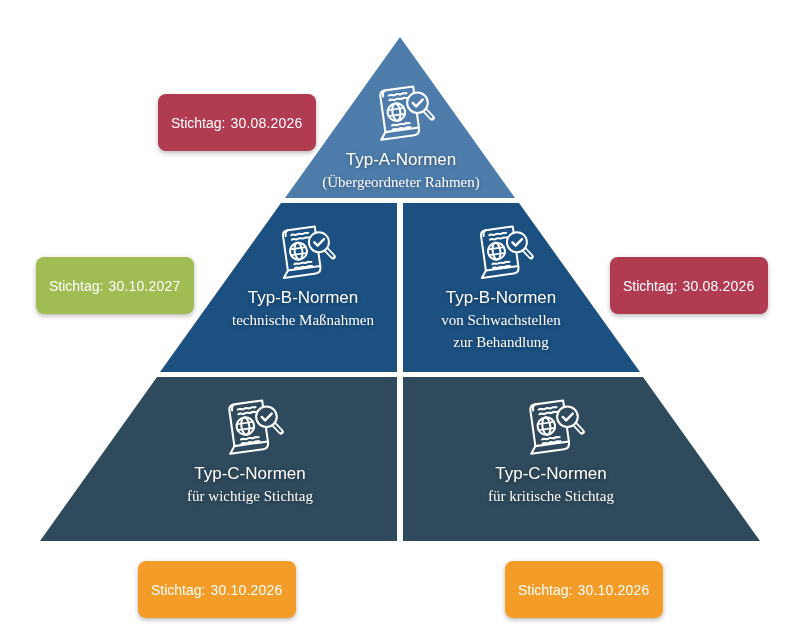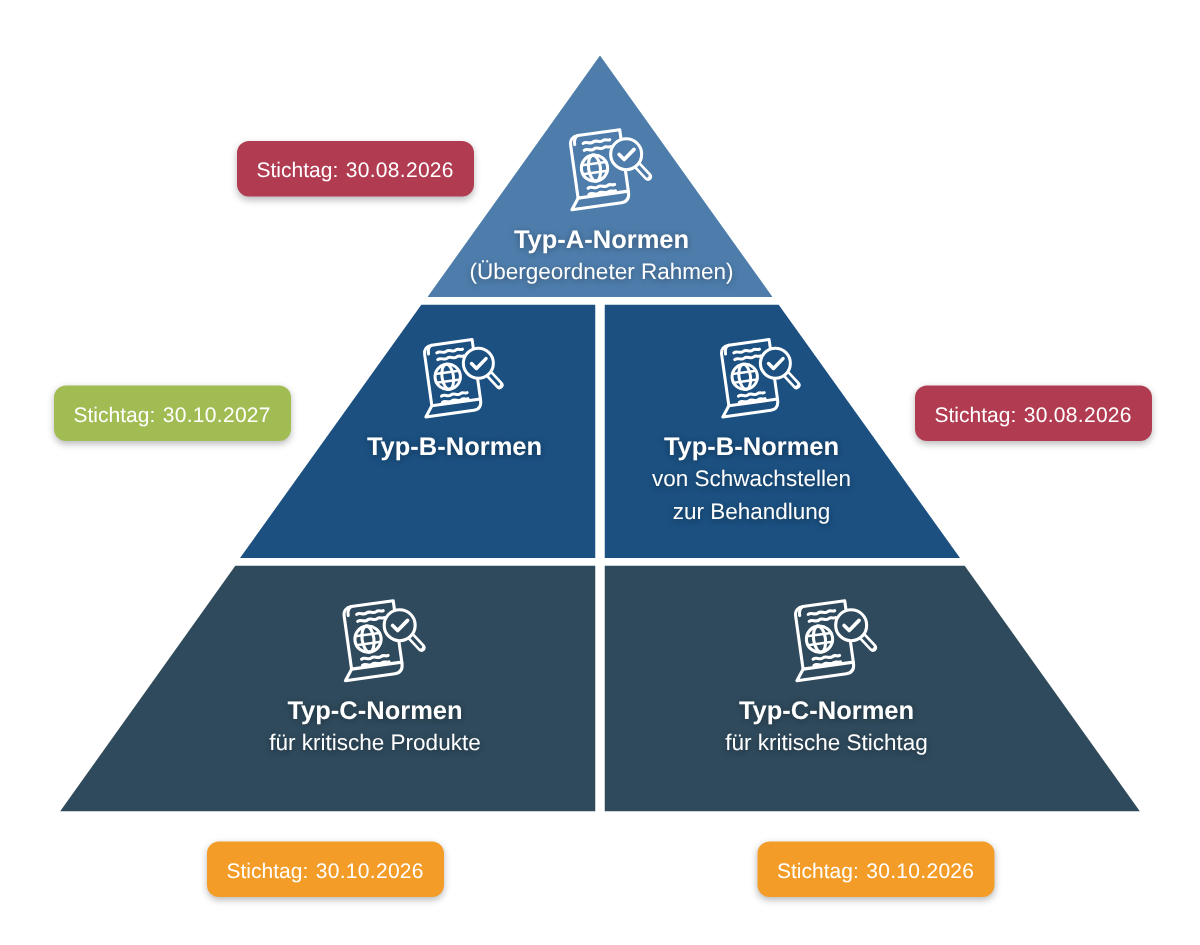--- a/index.html
+++ b/index.html
@@ -34,44 +34,45 @@
     flex-direction: column;
     align-items: center;
     text-align: center;
     color: #ffffff;
     width: 260px;
     pointer-events: none;
   }
   .seg-content .icon { display: block; margin-bottom: 3px; }
   .seg-title {
     font-size: 17px;
-    font-weight: bold;
+    font-weight: normal;
     line-height: 22px;
     text-shadow: 0 1px 4px rgba(0,0,0,.35);
     white-space: nowrap;
   }
   .seg-line {
     font-size: 15px;
     line-height: 22px;
     text-shadow: 0 1px 4px rgba(0,0,0,.35);
     white-space: nowrap;
+    font-family: Liberation Serif, serif;
   }
   .pos-a  { left: 401px; top: 84px;  }
   .pos-bl { left: 303px; top: 224px; }
   .pos-br { left: 501px; top: 224px; }
   .pos-cl { left: 250px; top: 398px; }
   .pos-cr { left: 551px; top: 398px; }
 
   
   .badge {
     position: absolute;
     height: 29px;
     display: flex;
     align-items: center;
-    padding: 4px 13px;
+    padding: 14px 13px;
     border-radius: 8px;
     color: #ffffff;
     font-size: 14px;
     white-space: nowrap;
     box-shadow: 0 2px 5px rgba(0,0,0,.28);
   }
   .badge .badge-label { margin-right: 5px; }
   .badge .badge-date  { font-weight: normal; letter-spacing: .2px; }
   .badge-a  { left: 158px; top: 94px;  }
   .badge-bl { left: 36px;  top: 257px; }
@@ -130,20 +131,21 @@
         <path d="M27 47.5 c2.5 -1.6 4.5 1.6 7 0 c2.5 -1.6 4.5 1.6 7 0 c2 -1.2 3.5 .8 5 0"></path>
       </g>
       <g stroke-linecap="round">
         <line x1="63.3" y1="27.8" x2="71" y2="36" stroke="#fff" stroke-width="6"></line>
         <line x1="63.8" y1="28.3" x2="70.4" y2="35.4" stroke="var(--seg)" stroke-width="2.2"></line>
         <circle cx="55.5" cy="20" r="11" fill="var(--seg)" stroke="#fff" stroke-width="2.2"></circle>
         <path d="M50.5 20.2 l3.6 3.6 l7 -7.2" fill="none" stroke="#fff" stroke-width="2.6" stroke-linejoin="round"></path>
       </g>
     </svg>
     <div class="seg-title">Typ-B-Normen</div>
+    <div class="seg-line">technische Maßnahmen</div>
   </div>
 
   <div class="seg-content pos-br" style="--seg: #1b5080;">
     <svg class="icon" viewBox="0 0 76 66" width="70" height="60">
       <g fill="none" stroke="#fff" stroke-width="2.2" stroke-linecap="round" stroke-linejoin="round" transform="rotate(-8 36 33)">
         <path d="M25 5 H55 V49 H19 V11 C19 7.2 21.4 5 25 5 Z"></path>
         <path d="M25 5 C22.4 5.9 21.8 8.2 21.9 11"></path>
         <path d="M19 49 L13.5 56.5 H49 C53 56.5 55 54 55 49.5"></path>
         <path d="M28 11 c2.5 -1.6 4.5 1.6 7 0 c2.5 -1.6 4.5 1.6 7 0 c2 -1.2 3.5 .8 5 0"></path>
         <path d="M28 16 c2.5 -1.6 4.5 1.6 7 0 c2.5 -1.6 4.5 1.6 7 0 c2 -1.2 3.5 .8 5 0"></path>
@@ -180,21 +182,21 @@
         <path d="M27 47.5 c2.5 -1.6 4.5 1.6 7 0 c2.5 -1.6 4.5 1.6 7 0 c2 -1.2 3.5 .8 5 0"></path>
       </g>
       <g stroke-linecap="round">
         <line x1="63.3" y1="27.8" x2="71" y2="36" stroke="#fff" stroke-width="6"></line>
         <line x1="63.8" y1="28.3" x2="70.4" y2="35.4" stroke="var(--seg)" stroke-width="2.2"></line>
         <circle cx="55.5" cy="20" r="11" fill="var(--seg)" stroke="#fff" stroke-width="2.2"></circle>
         <path d="M50.5 20.2 l3.6 3.6 l7 -7.2" fill="none" stroke="#fff" stroke-width="2.6" stroke-linejoin="round"></path>
       </g>
     </svg>
     <div class="seg-title">Typ-C-Normen</div>
-    <div class="seg-line">für kritische Produkte</div>
+    <div class="seg-line">für wichtige Stichtag</div>
   </div>
 
   <div class="seg-content pos-cr" style="--seg: #2f4a5c;">
     <svg class="icon" viewBox="0 0 76 66" width="72" height="62">
       <g fill="none" stroke="#fff" stroke-width="2.2" stroke-linecap="round" stroke-linejoin="round" transform="rotate(-8 36 33)">
         <path d="M25 5 H55 V49 H19 V11 C19 7.2 21.4 5 25 5 Z"></path>
         <path d="M25 5 C22.4 5.9 21.8 8.2 21.9 11"></path>
         <path d="M19 49 L13.5 56.5 H49 C53 56.5 55 54 55 49.5"></path>
         <path d="M28 11 c2.5 -1.6 4.5 1.6 7 0 c2.5 -1.6 4.5 1.6 7 0 c2 -1.2 3.5 .8 5 0"></path>
         <path d="M28 16 c2.5 -1.6 4.5 1.6 7 0 c2.5 -1.6 4.5 1.6 7 0 c2 -1.2 3.5 .8 5 0"></path>

